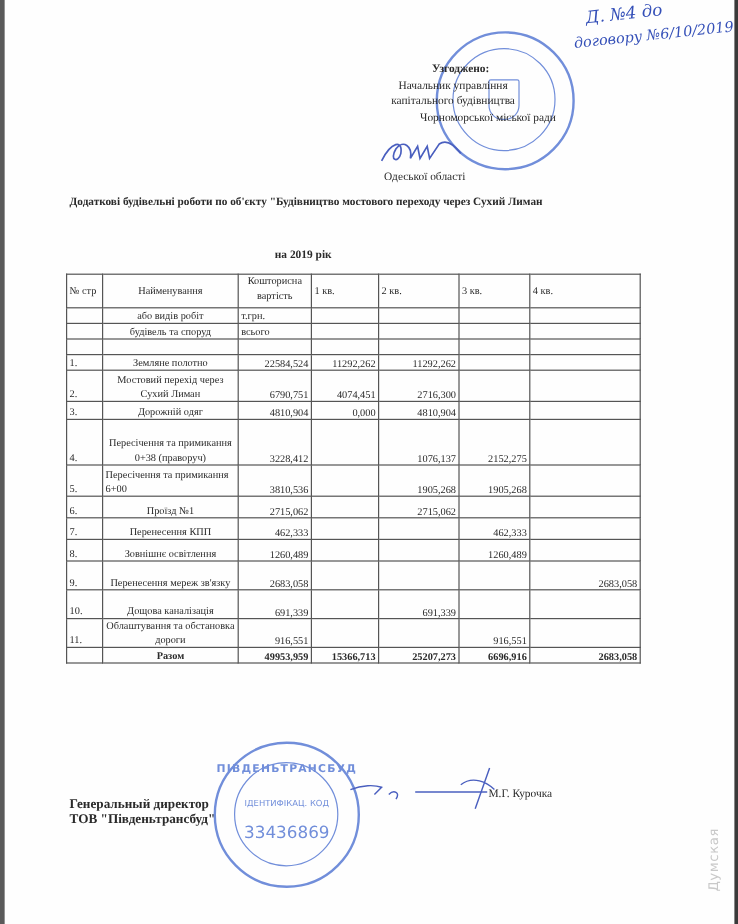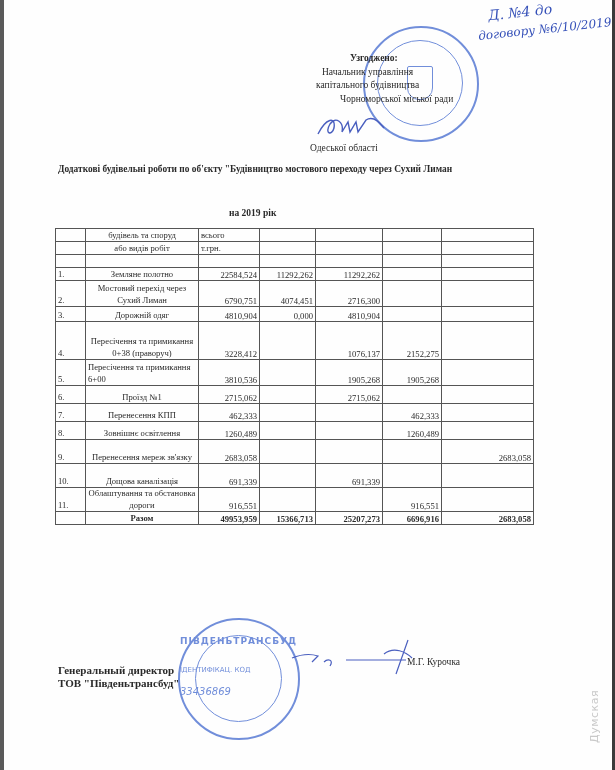--- a/index.html
+++ b/index.html
@@ -11,39 +11,39 @@
     position: relative;
   }
   .edge-left { position: absolute; left: 0; top: 0; width: 4px; height: 770px; background: #5a5a5a; }
   .edge-right { position: absolute; right: 0; top: 0; width: 3px; height: 770px; background: #3a3a3a; }
   .page { position: absolute; left: 4px; top: 0; width: 608px; height: 770px; background: #fefefe; }
 
   .handnote { position: absolute; color: #3550b8; font-family: "DejaVu Serif", serif; font-style: italic; font-size: 13px; transform: rotate(-6deg); }
   .handnote.l1 { left: 488px; top: 4px; font-size: 14px; }
   .handnote.l2 { left: 478px; top: 22px; font-size: 12px; }
 
-  .approve { position: absolute; left: 308px; top: 52px; font-size: 9.5px; line-height: 13.6px; }
+  .approve { position: absolute; left: 318px; top: 52px; font-size: 9.5px; line-height: 13.6px; }
   .approve .h { font-weight: bold; padding-left: 42px; }
   .approve .i1 { padding-left: 14px; }
   .approve .i2 { padding-left: 8px; }
   .approve .i3 { padding-left: 32px; }
   .approve .i4 { padding-left: 2px; margin-top: 36px; }
   .approve .sig { padding-left: 50px; margin-top: 6px; }
 
   .stamp { position: absolute; border-radius: 50%; border: 2px solid #4a6fd0; opacity: 0.78; }
   .stamp .inner { position: absolute; border-radius: 50%; border: 1.5px solid #4a6fd0; }
   .stamp-top { left: 363px; top: 26px; width: 112px; height: 112px; }
   .stamp-top .inner { left: 12px; top: 12px; width: 84px; height: 84px; }
   .stamp-top .trident { position: absolute; left: 42px; top: 38px; width: 24px; height: 32px; border: 1.5px solid #4a6fd0; border-radius: 2px 2px 12px 12px; }
   .stamp-bot { left: 178px; top: 618px; width: 118px; height: 118px; }
   .stamp-bot .inner { left: 15px; top: 15px; width: 85px; height: 85px; }
-  .stamp-text { position: absolute; color: #4a6fd0; font-family: "DejaVu Sans", sans-serif; width: 100%; }
+  .stamp-text { position: absolute; color: #4a6fd0; font-family: "DejaVu Sans", sans-serif; text-align: center; width: 100%; }
   .stamp-bot .t1 { top: 16px; font-size: 14px; font-weight: bold; letter-spacing: 1px; }
   .stamp-bot .t2 { top: 46px; font-size: 7px; }
-  .stamp-bot .t4 { top: 66px; font-size: 10px; font-style: italic; }
+  .stamp-bot .t4 { top: 66px; font-size: 14px; }
 
   .title { position: absolute; left: 58px; top: 163px; width: 480px; font-size: 9.4px; font-weight: bold; line-height: 13px; }
   .title .l2 { padding-left: 2px; }
   .year { position: absolute; left: 197px; top: 208px; font-size: 9.5px; font-weight: bold; margin-left: 32px; }
 
   table.grid { position: absolute; left: 55px; top: 228px; border-collapse: collapse; font-size: 8.6px; table-layout: fixed; }
   table.grid td { border: 1px solid #555; padding: 0 2px; vertical-align: bottom; height: 12px; overflow: hidden; white-space: nowrap; }
   table.grid td.c { text-align: center; white-space: normal; line-height: 11.5px; }
   table.grid td.r { text-align: right; }
   table.grid td.l { text-align: left; white-space: normal; line-height: 11.5px; }
@@ -91,33 +91,42 @@
   <colgroup>
     <col style="width:30px">
       <col style="width:113px">
       <col style="width:61px">
       <col style="width:56px">
       <col style="width:67px">
       <col style="width:59px">
       <col style="width:92px">
   </colgroup>
   <tbody>
+      <tr class="hdr" style="height:28px">
+    <td class="l">№ стр</td>
+    <td class="c">Найменування</td>
+    <td class="c top"><span>Кошторисна</span><br><span>вартість</span></td>
+    <td class="l">1 кв.</td>
+    <td class="l">2 кв.</td>
+    <td class="l">3 кв.</td>
+    <td class="l">4 кв.</td>
+  </tr>
+  <tr>
+    <td></td>
+        <td class="c">або видів робіт</td>
+    <td class="l">т.грн.</td>
+    <td></td>
+        <td></td>
+        <td></td>
+        <td></td>
+  </tr>
   <tr>
     <td></td>
         <td class="c">будівель та споруд</td>
     <td class="l">всього</td>
-    <td></td>
-        <td></td>
-        <td></td>
-        <td></td>
-  </tr>
-  <tr>
-    <td></td>
-        <td class="c">або видів робіт</td>
-    <td class="l">т.грн.</td>
     <td></td>
         <td></td>
         <td></td>
         <td></td>
   </tr>
   <tr>
         <td></td>
         <td></td>
         <td></td>
         <td></td>

